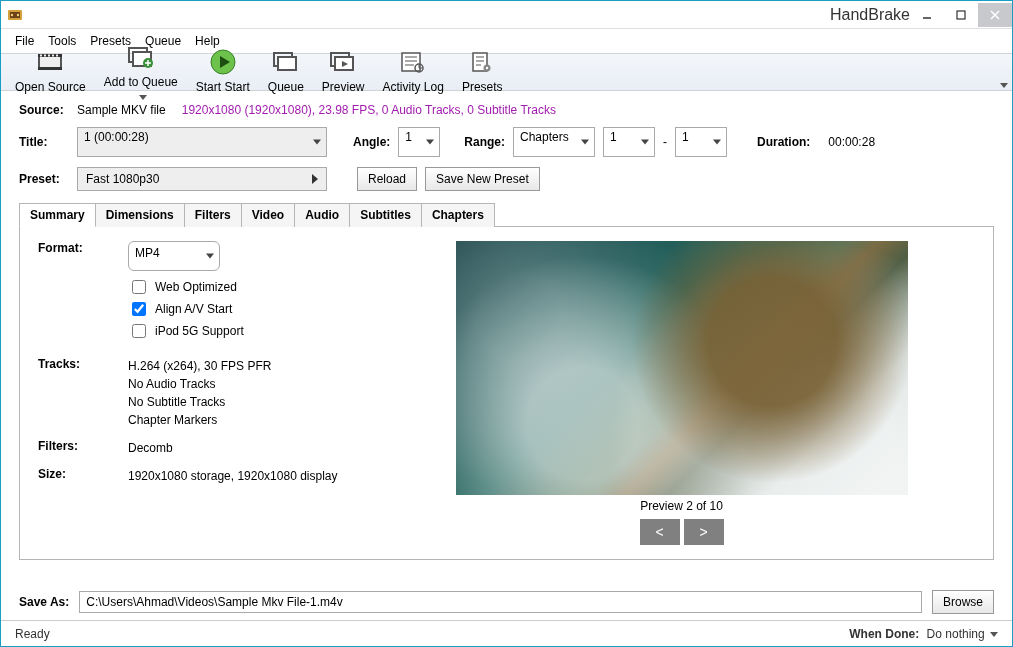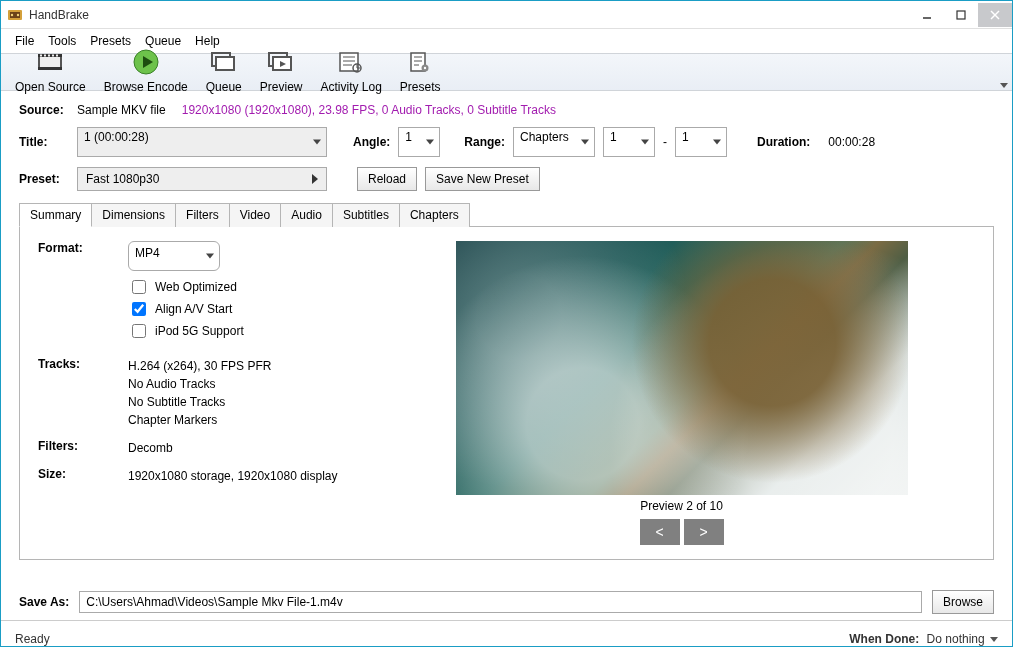--- a/index.html
+++ b/index.html
@@ -26,22 +26,22 @@
     padding: 0 0 0 6px;
     border-bottom: 1px solid #e0e0e0;
   }
   .titlebar .app-icon {
     width: 16px; height: 16px;
     display:inline-block;
     margin-right: 6px;
   }
   .titlebar .title {
     flex: 1;
-    text-align: left;
-    font-size: 12px;
+    text-align: right;
+    font-size: 16px;
     color: #333;
   }
   .titlebar .win-btns { display: flex; }
   .titlebar .win-btn {
     width: 34px; height: 24px;
     display: flex; align-items:center; justify-content:center;
     font-family: sans-serif;
     font-size: 12px;
     color: #333;
   }
@@ -128,20 +128,21 @@
   .btn {
     border: 1px solid #999;
     background: linear-gradient(#fff,#e8e8e8);
     padding: 2px 10px;
     font: inherit;
     height:24px;
   }
   .tabs {
     display:flex;
     margin-top:2px;
+    font-weight:bold;
   }
   .tab {
     border:1px solid #b5b5b5;
     border-bottom:none;
     padding:4px 10px;
     background:#f5f5f5;
     margin-right:-1px;
     font-size:12px;
   }
   .tab.active { background:#fff; border-bottom:1px solid #fff; position:relative; z-index:2;}
@@ -180,21 +181,21 @@
   .prev-label { margin-top:4px; font-size:12px;}
   .prev-btns { margin-top:6px; display:flex; gap:4px; }
   .prev-btn {
     width:40px; height:26px; background:#808080; color:#fff; border:none;
     font-size:14px; display:flex;align-items:center;justify-content:center;
   }
   .save-row { display:flex; align-items:center; gap:10px; padding:10px 18px 6px 18px;}
   .save-row input { flex:1; height:22px; border:1px solid #aaa; padding:0 6px;}
   .statusbar {
     border-top:1px solid #ccc;
-    height:26px; display:flex; align-items:flex-end;
+    height:26px; display:flex; align-items:center;
     padding: 0 14px; font-size:12px; color:#333;
     justify-content: space-between;
   }
   .statusbar .wd { font-weight:bold; margin-right:4px; }
   svg { display:block; }
 </style>
 </head>
 <body>
 
 <div class="window">
@@ -249,26 +250,39 @@
             <rect x="7" y="3.5" width="2" height="2" fill="#eee"></rect>
             <rect x="11" y="3.5" width="2" height="2" fill="#eee"></rect>
             <rect x="15" y="3.5" width="2" height="2" fill="#eee"></rect>
             <rect x="19" y="3.5" width="2" height="2" fill="#eee"></rect>
           </svg>
       </span>
       <span>Open Source</span>
     </div>
     <div class="tool-item">
       <span class="tool-icon">
+        <svg width="26" height="22" viewBox="0 0 26 22">
+            <rect x="1" y="2" width="18" height="14" fill="none" stroke="#555" stroke-width="2"></rect>
+            <rect x="5" y="6" width="18" height="14" fill="#fff" stroke="#555" stroke-width="2"></rect>
+            <circle cx="20" cy="17" r="5" fill="#3a8f3a"></circle>
+            <line x1="20" y1="14" x2="20" y2="20" stroke="#fff" stroke-width="1.5"></line>
+            <line x1="17" y1="17" x2="23" y2="17" stroke="#fff" stroke-width="1.5"></line>
+          </svg>
+      </span>
+      <span>Add to Queue</span>
+      <span class="dropdown-caret"></span>
+    </div>
+    <div class="tool-item">
+      <span class="tool-icon">
         <svg width="26" height="26" viewBox="0 0 26 26">
             <circle cx="13" cy="13" r="12" fill="#6dc24b" stroke="#3a8028" stroke-width="1"></circle>
             <polygon points="10,7 20,13 10,19" fill="#1d4d10"></polygon>
           </svg>
       </span>
-      <span>Browse Encode</span>
+      <span>Start Start</span>
     </div>
     <div class="tool-item">
       <span class="tool-icon">
         <svg width="26" height="22" viewBox="0 0 26 22">
             <rect x="1" y="2" width="18" height="13" fill="none" stroke="#555" stroke-width="2"></rect>
             <rect x="5" y="6" width="18" height="13" fill="#fff" stroke="#555" stroke-width="2"></rect>
           </svg>
       </span>
       <span>Queue</span>
     </div>

